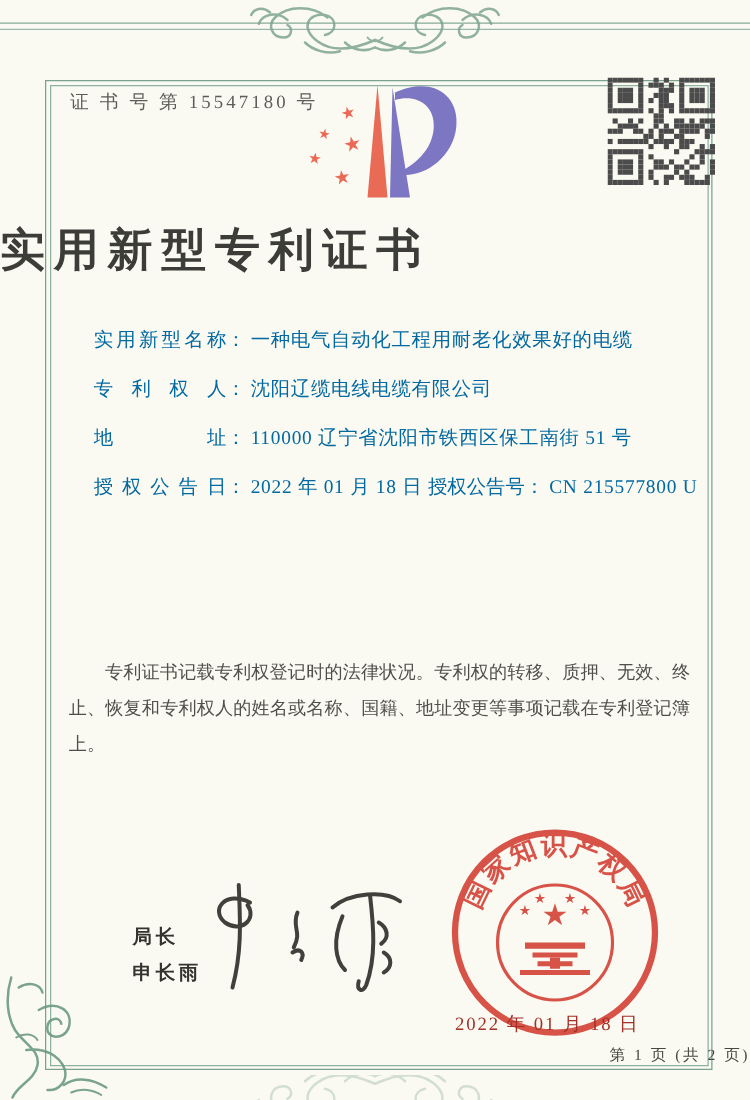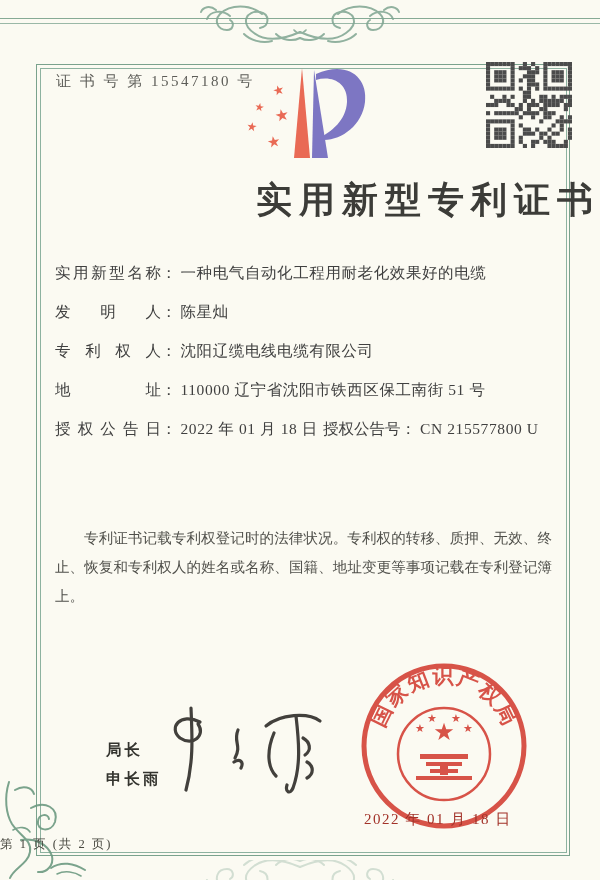--- a/index.html
+++ b/index.html
@@ -14,37 +14,37 @@
   .top-rule{left:0;right:0;top:18px;height:4px;border-top:1.6px solid #86aa95;border-bottom:1px solid #9ab8a7;}
   .bottom-crest{left:170px;top:860px;opacity:.32;}
   .top-crest{left:170px;top:0px;}
   
   .frame{left:36px;top:64px;right:30px;bottom:24px;border:1.6px solid #7aa28d;}
   .frame-inner{position:absolute;inset:2.5px;border:1px solid #8db2a0;}
   .corner-flourish{left:1px;top:780px;}
   .cert-no{left:56px;top:72px;font-size:15px;letter-spacing:2.5px;color:#5d5d58;}
   .logo{left:240px;top:60px;}
   .qr{left:486px;top:62px;width:86px;height:86px;}
-  .title{left:0;right:0;top:176px;text-align:right;font-size:36px;font-weight:600;
+  .title{left:0;right:0;top:176px;text-align:left;font-size:36px;font-weight:600;
          letter-spacing:7px;color:#3c3c38;}
   .fields{left:55px;right:42px;top:262px;}
-  .frow{line-height:22px;margin-bottom:17px;white-space:nowrap;font-size:15.5px;color:#404040;}
+  .frow{line-height:22px;margin-bottom:17px;white-space:nowrap;font-size:15.5px;color:#0369a1;margin-left:20px;}
   .flabel{display:inline-block;width:106px;text-align:justify;text-align-last:justify;vertical-align:top;}
   .fcolon{display:inline-block;margin-right:4px;}
   .fvalue{letter-spacing:.6px;}
   .frow.double{display:flex;}
   .pair1{width:268px;}
   .paras{left:55px;right:48px;top:524px;font-size:14.5px;line-height:29px;color:#50504b;text-align:justify;}
   .paras p{margin:0;text-indent:2em;}
   .signer{left:58px;top:735px;font-family:"Liberation Sans","DejaVu Sans",sans-serif;
           font-weight:600;font-size:15.5px;letter-spacing:3px;color:#34342f;line-height:29px;margin-left:48px;}
   .signature{left:148px;top:700px;}
   .seal{left:356px;top:658px;width:176px;height:176px;opacity:.92;mix-blend-mode:multiply;}
   .seal-date{left:364px;top:810px;font-size:15px;letter-spacing:1.5px;color:#a23229;}
-  .footer{left:0;right:0;top:836px;text-align:left;font-size:12.5px;letter-spacing:2px;color:#47473f;}
+  .footer{left:0;right:0;top:836px;text-align:right;font-size:12.5px;letter-spacing:2px;color:#47473f;}
   svg{display:block;}
 </style>
 </head>
 <body>
 
 <div>
 
   <div class="abs top-rule"></div>
   <div class="abs top-crest">
     <svg width="260" height="48" viewBox="0 0 260 48" fill="none" stroke="#7fa591" stroke-width="2" stroke-linecap="round" opacity="0.85">
@@ -324,23 +324,20 @@
       </svg>
   </div>
 
   <div class="abs title">实用新型专利证书</div>
 
   <div class="abs fields">
     <div class="frow">
       <span class="flabel">实用新型名称</span><span class="fcolon">：</span><span class="fvalue">一种电气自动化工程用耐老化效果好的电缆</span>
     </div>
     <div class="frow">
-      <span class="flabel">发明人</span><span class="fcolon">：</span><span class="fvalue">陈星灿</span>
-    </div>
-    <div class="frow">
       <span class="flabel">专利权人</span><span class="fcolon">：</span><span class="fvalue">沈阳辽缆电线电缆有限公司</span>
     </div>
     <div class="frow">
       <span class="flabel">地址</span><span class="fcolon">：</span><span class="fvalue">110000 辽宁省沈阳市铁西区保工南街 51 号</span>
     </div>
     <div class="frow double">
       <span class="pair1"><span class="flabel">授权公告日</span><span class="fcolon">：</span><span class="fvalue">2022 年 01 月 18 日</span></span>
       <span><span>授权公告号</span><span class="fcolon">：</span><span class="fvalue">CN 215577800 U</span></span>
     </div>
   </div>

